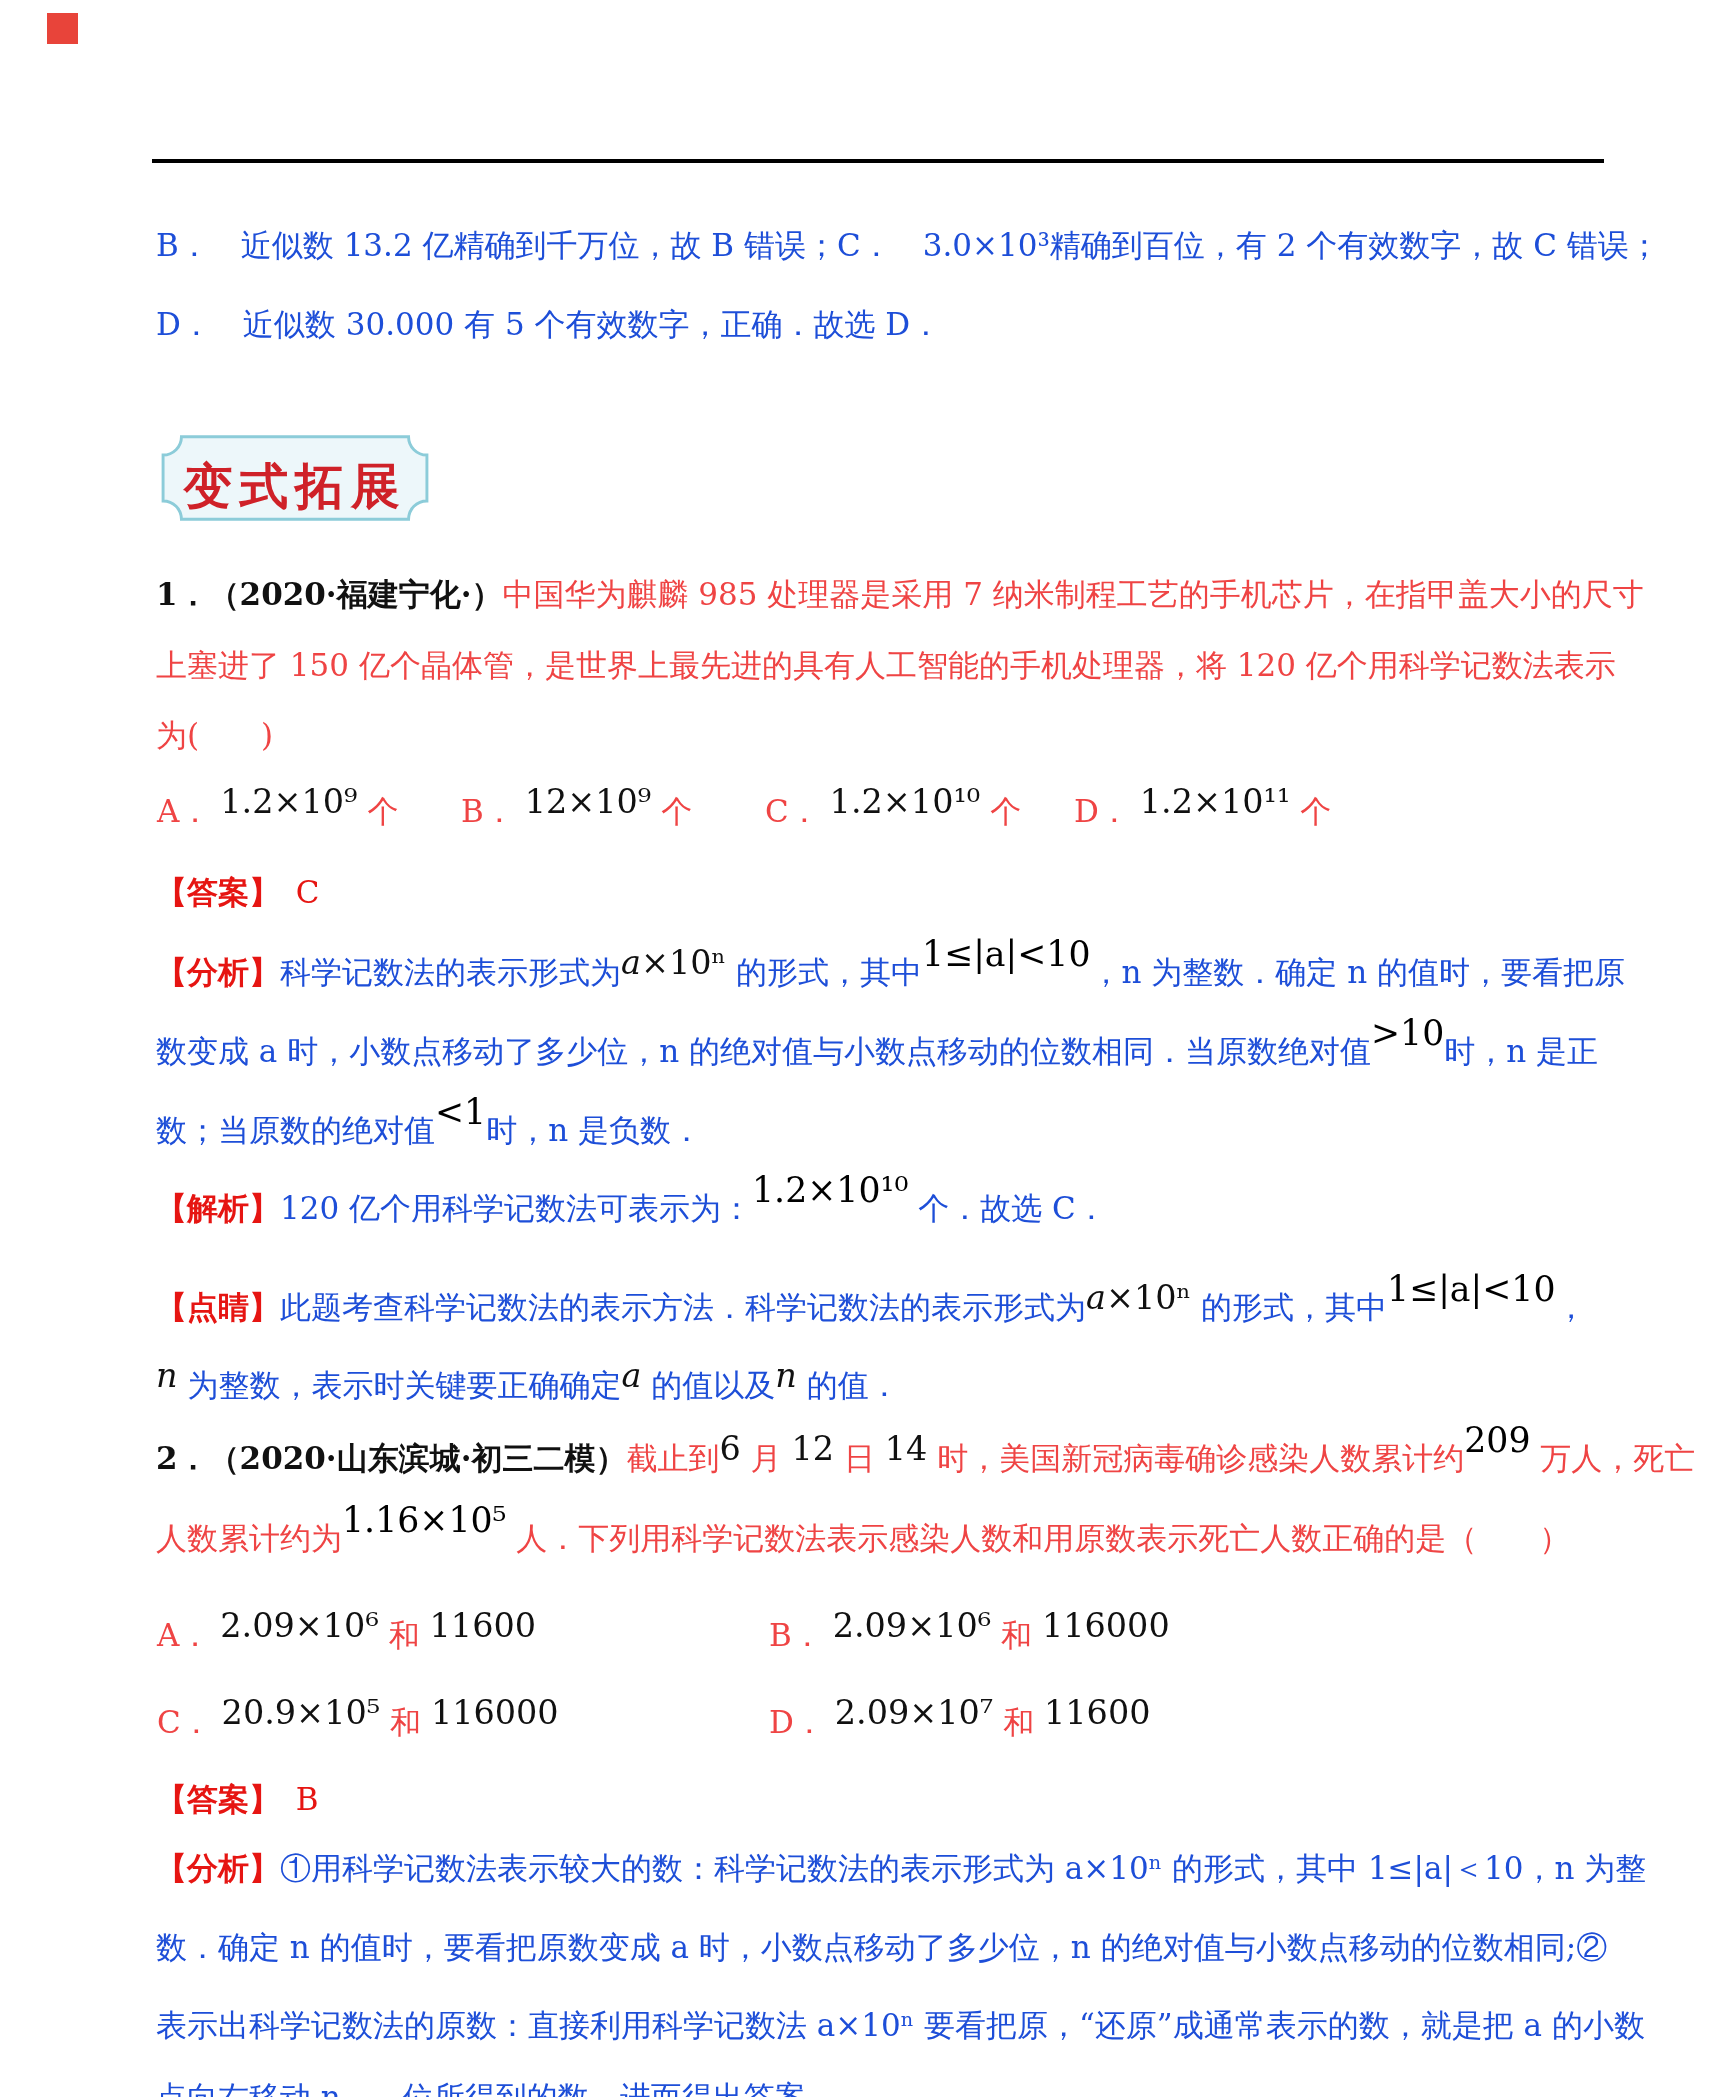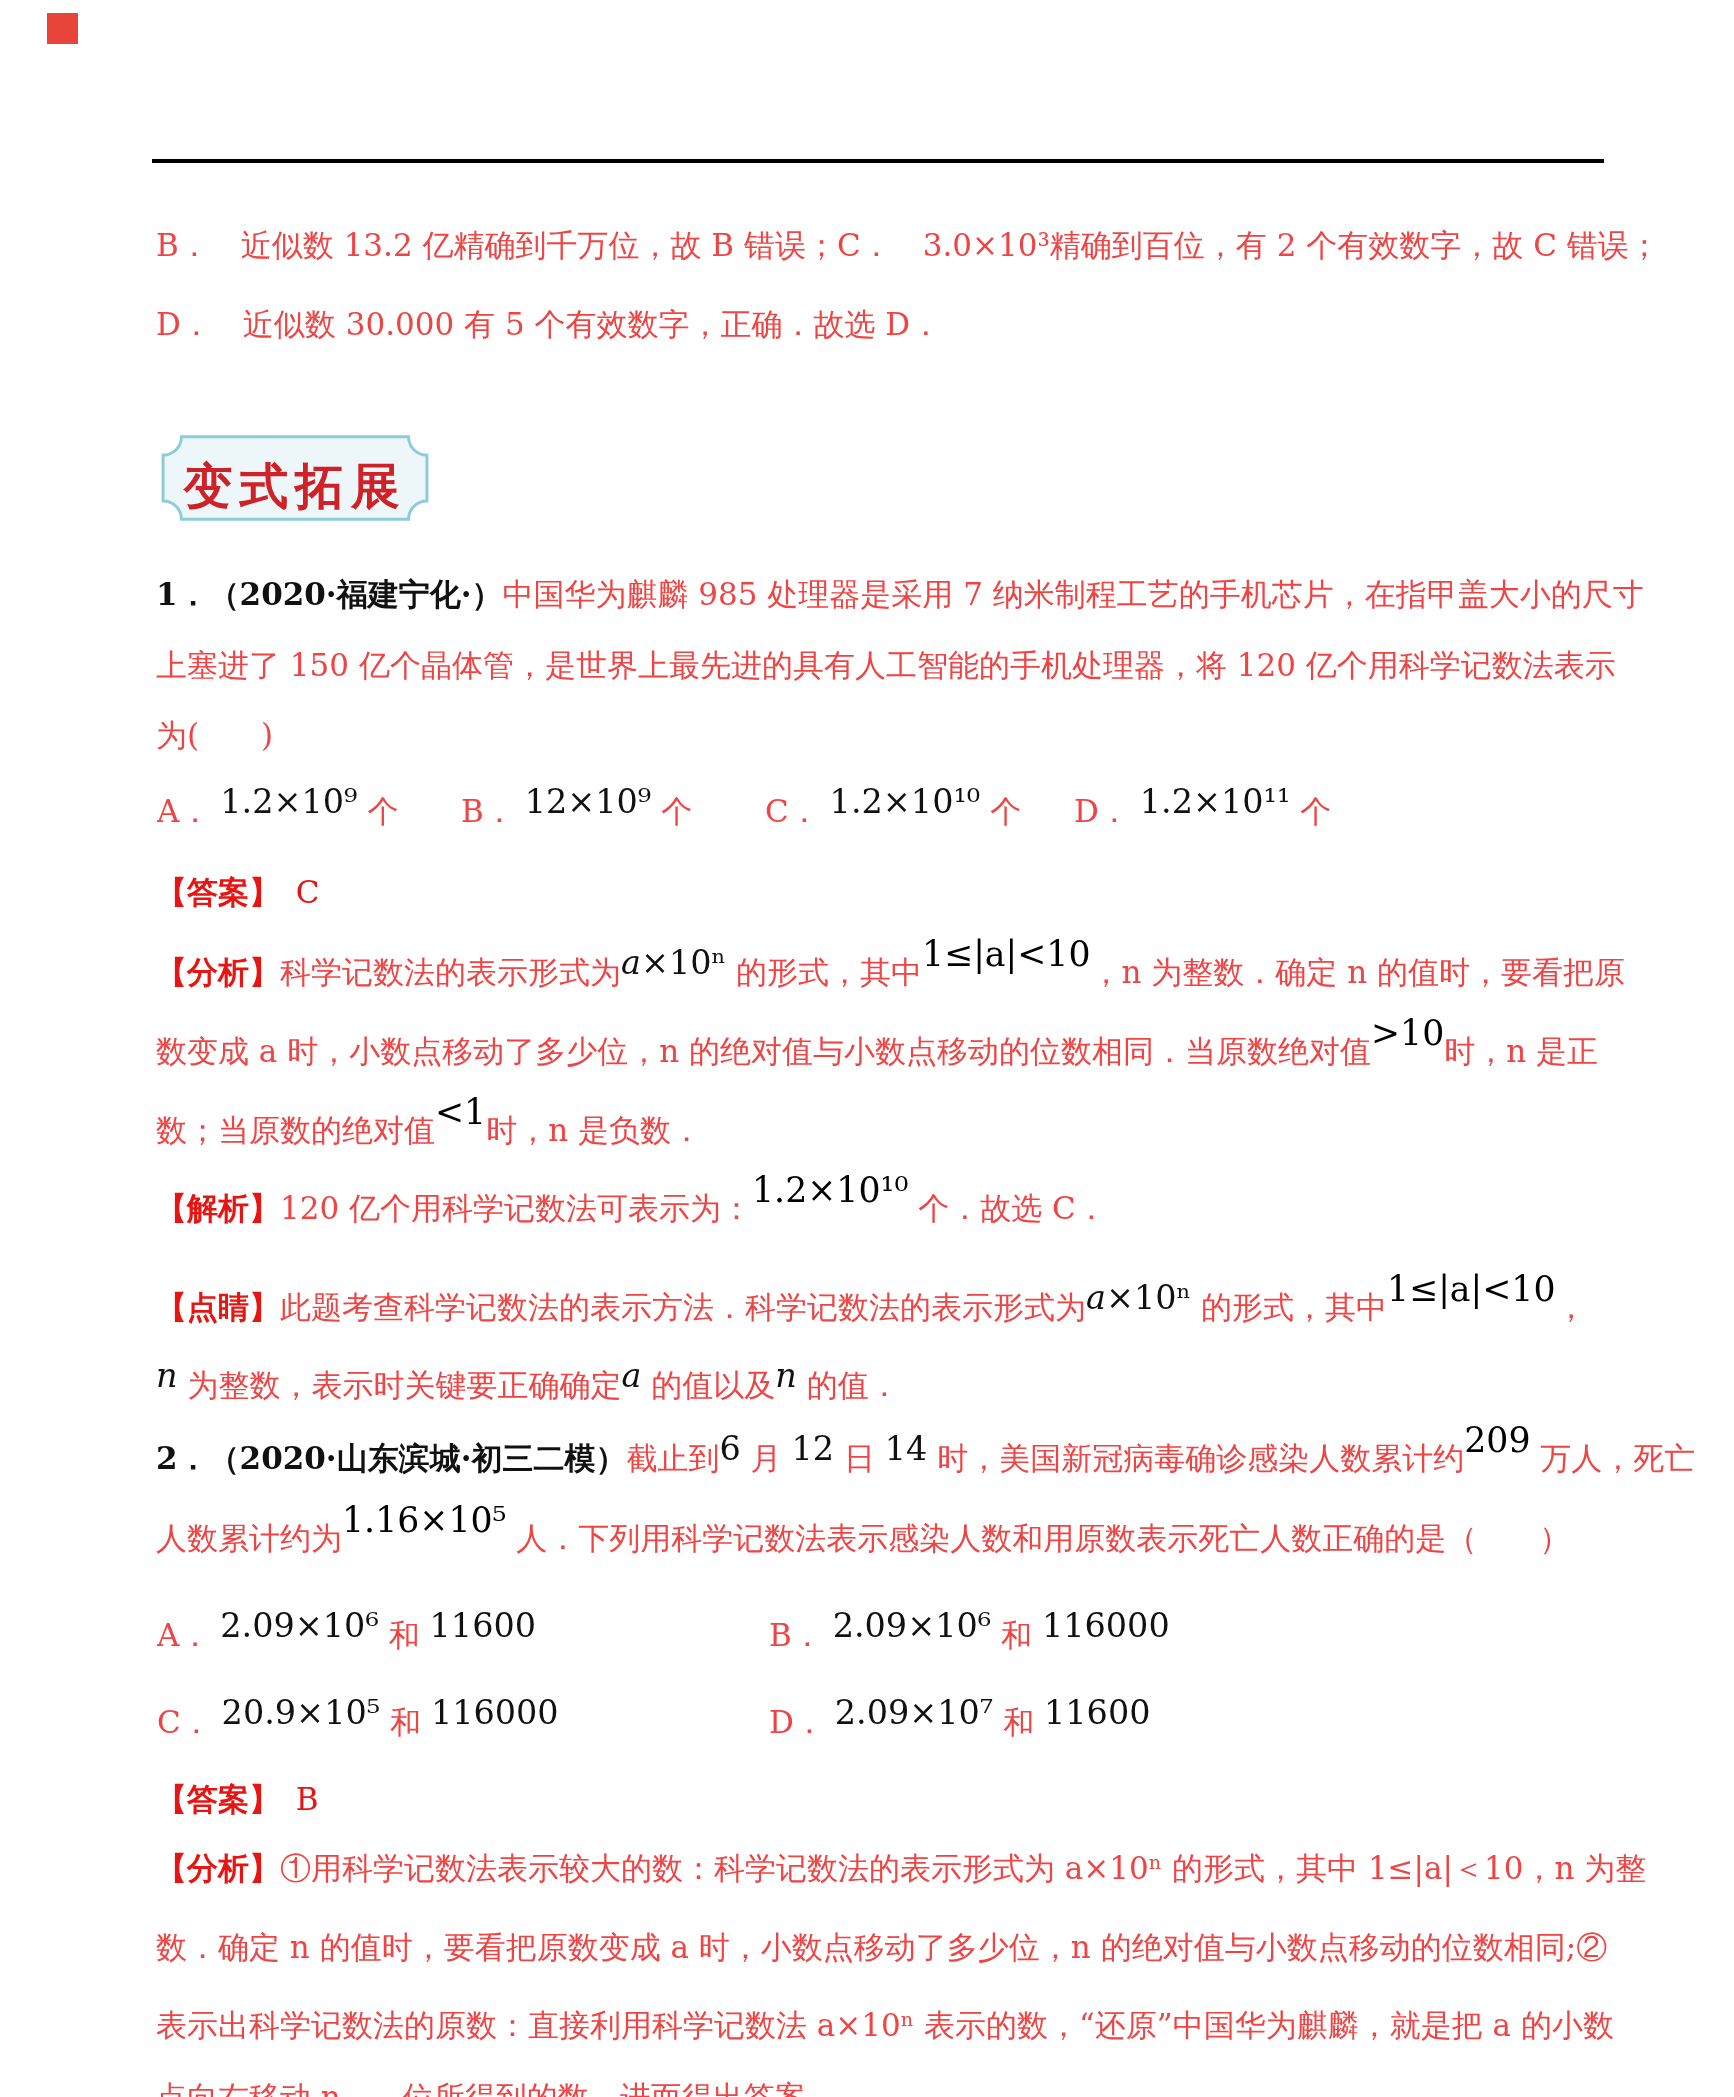--- a/index.html
+++ b/index.html
@@ -18,21 +18,21 @@
   .top-rule{
     position:absolute;left:152px;top:159px;width:1452px;height:4.2px;
     background:#000;
   }
   .ln{
     position:absolute;left:156px;
     white-space:nowrap;
     font-size:31px;line-height:1.3;
   }
   .seg{display:inline;}
-  .k-r  {color:#ef4444;}
+  .k-r  {color:#1d4ed8;}
   .k-tag{color:#e61512;font-weight:bold;}
   .k-ra {color:#e61512;margin-left:5.9px;}
   .k-b  {color:#ef4444;margin-top:44px;}
   .k-bb {color:#111;font-weight:bold;}
   .k-m  {color:#111;font-family:"DejaVu Serif","Liberation Serif",serif;
          position:relative;top:-0.28em;font-size:1.08em;}
   .k-mh {color:#000000;font-family:"DejaVu Serif","Liberation Serif",serif;
          position:relative;top:-0.48em;font-size:1.12em;}
   .k-mi {color:#111;font-family:"DejaVu Serif","Liberation Serif",serif;
          font-style:italic;position:relative;top:-0.28em;font-size:1.08em;}
@@ -140,17 +140,17 @@
     </span>
   </div>
 
   <div class="ln" style="top:1779px">
     <span class="seg k-tag">【答案】</span>
     <span class="seg k-ra">B</span>
   </div>
 
   <div class="ln" style="top:1848px"><span class="seg k-tag">【分析】</span><span class="seg k-r">①用科学记数法表示较大的数：科学记数法的表示形式为 a×10ⁿ 的形式，其中 1≤|a|＜10，n 为整</span></div>
   <div class="ln" style="top:1927px"><span class="seg k-r">数．确定 n 的值时，要看把原数变成 a 时，小数点移动了多少位，n 的绝对值与小数点移动的位数相同;②</span></div>
-  <div class="ln" style="top:2005px"><span class="seg k-r">表示出科学记数法的原数：直接利用科学记数法 a×10ⁿ 表示的数，“还原”中国华为麒麟，就是把 a 的小数</span></div>
+  <div class="ln" style="top:2005px"><span class="seg k-r">表示出科学记数法的原数：直接利用科学记数法 a×10ⁿ 要看把原，“还原”成通常表示的数，就是把 a 的小数</span></div>
   <div class="ln" style="top:2077px"><span class="seg k-r">点向右移动 n　　位所得到的数，进而得出答案．</span></div>
 
 </div>
 
 
 </body></html>

